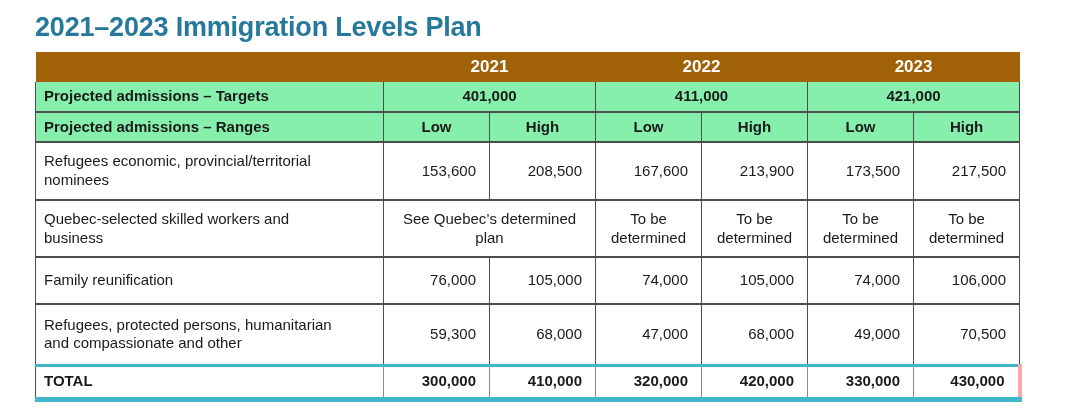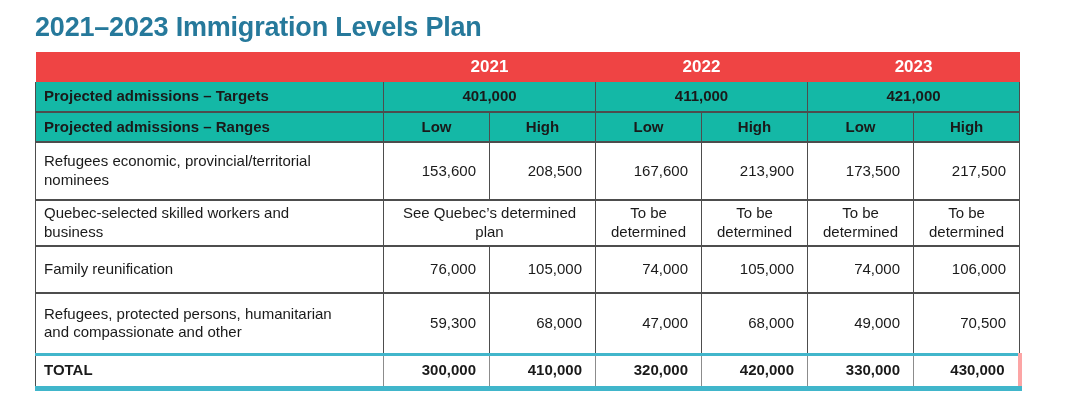--- a/index.html
+++ b/index.html
@@ -31,47 +31,47 @@
   col.c-label { width: 348px; }
   col.c-val   { width: 106px; }
   td {
     font-size: 15px;
     vertical-align: middle;
     box-sizing: border-box;
     line-height: 1.25;
   }
   
   tr.hdr td {
-    background: #ef4444;
+    background: #a16207;
     color: #ffffff;
     font-weight: bold;
     font-size: 17px;
     text-align: center;
     height: 30px;
     border: none;
   }
   
   tr.band td {
-    background: #14b8a6;
+    background: #86efac;
     font-weight: bold;
     height: 30px;
     border-left: 1px solid #4d4d4d;
     border-right: 1px solid #4d4d4d;
     border-top: 2px solid #4d4d4d;
   }
   tr.targets td { border-top: none; }
   
   tr.body td {
     background: #ffffff;
     border-left: 1px solid #4d4d4d;
     border-right: 1px solid #4d4d4d;
     border-top: 2px solid #4d4d4d;
   }
   tr.r-federal td  { height: 58px; }
-  tr.r-quebec td   { height: 46px; }
+  tr.r-quebec td   { height: 57px; }
   tr.r-family td   { height: 47px; }
   tr.r-refugees td { height: 61px; border-bottom: 3px solid #41B6CB; }
   tr.total td {
     background: #ffffff;
     font-weight: bold;
     height: 34px;
     border-top: 3px solid #41B6CB;
     border-bottom: 5px solid #41B6CB;
     border-left: 1px solid #8c8c8c;
     border-right: 1px solid #8c8c8c;

